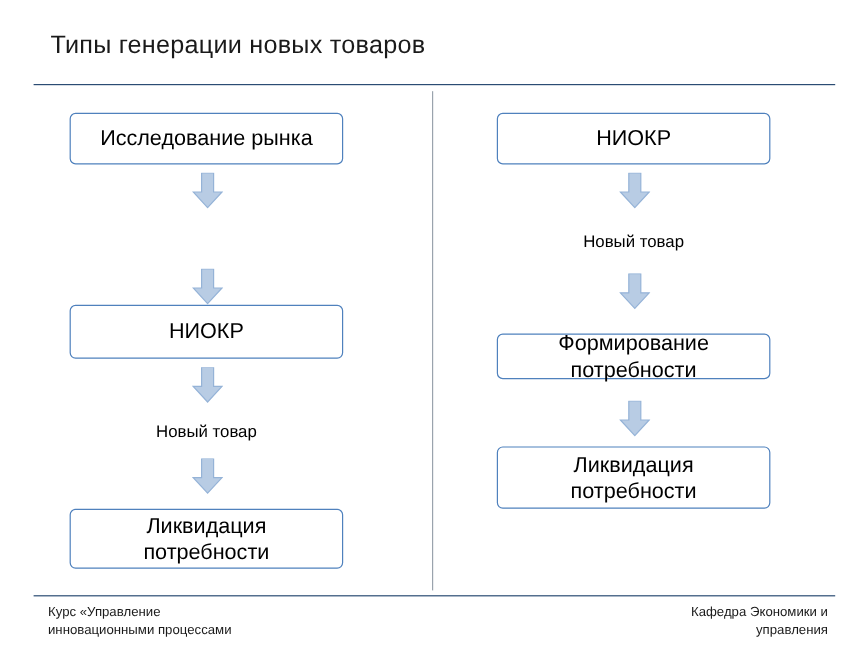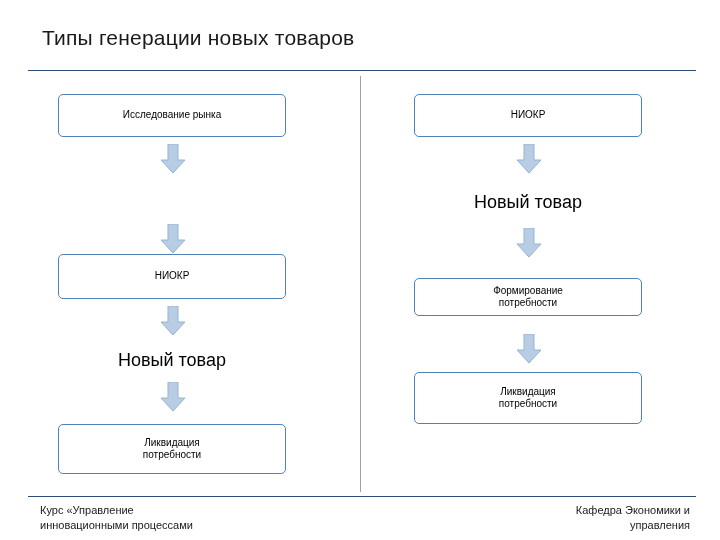--- a/index.html
+++ b/index.html
@@ -56,33 +56,33 @@
   .node {
     position: absolute;
     box-sizing: border-box;
     border: 1px solid #4f81bd;
     border-radius: 5px;
     background: #ffffff;
     display: flex;
     align-items: center;
     justify-content: center;
     text-align: center;
-    font-size: 10px;
+    font-size: 18px;
     line-height: 1.25;
     color: #000000;
     padding: 2px 6px;
   }
   .plain {
     position: absolute;
     box-sizing: border-box;
     display: flex;
     align-items: center;
     justify-content: center;
     text-align: center;
-    font-size: 18px;
+    font-size: 14px;
     line-height: 1.25;
     color: #000000;
   }
   .arrow {
     position: absolute;
   }
   .arrow svg {
     display: block;
   }
   .footer {

